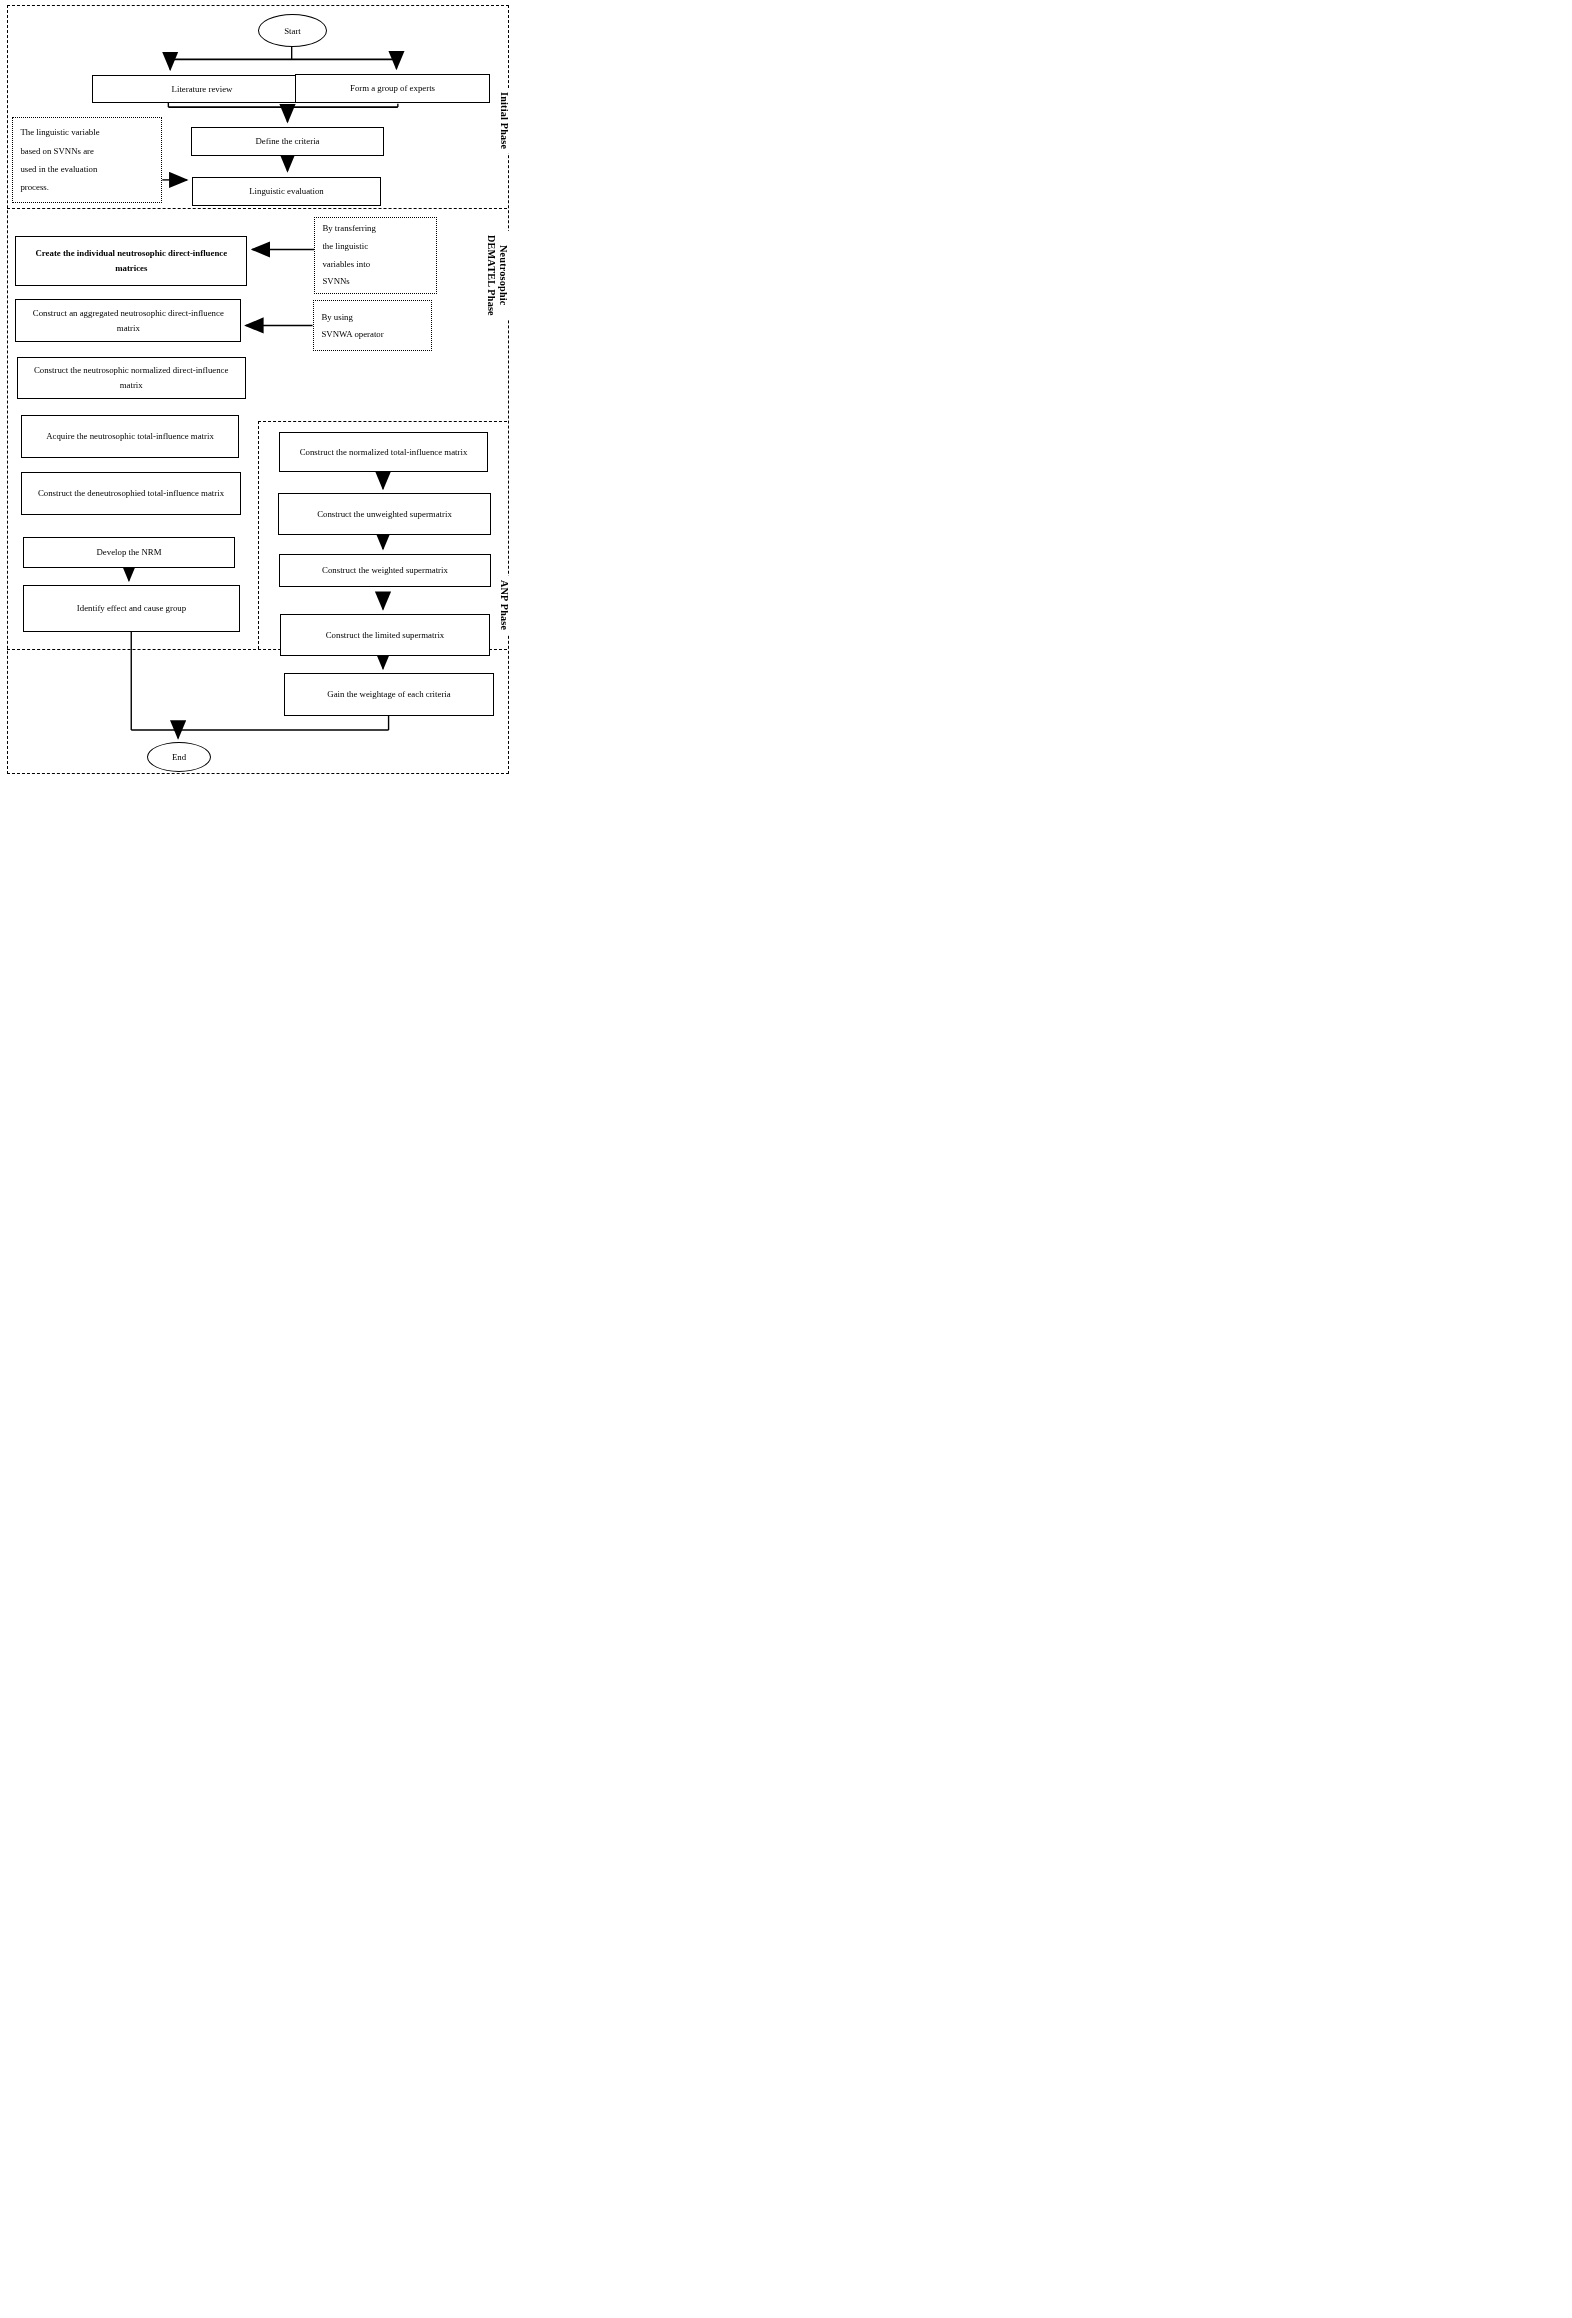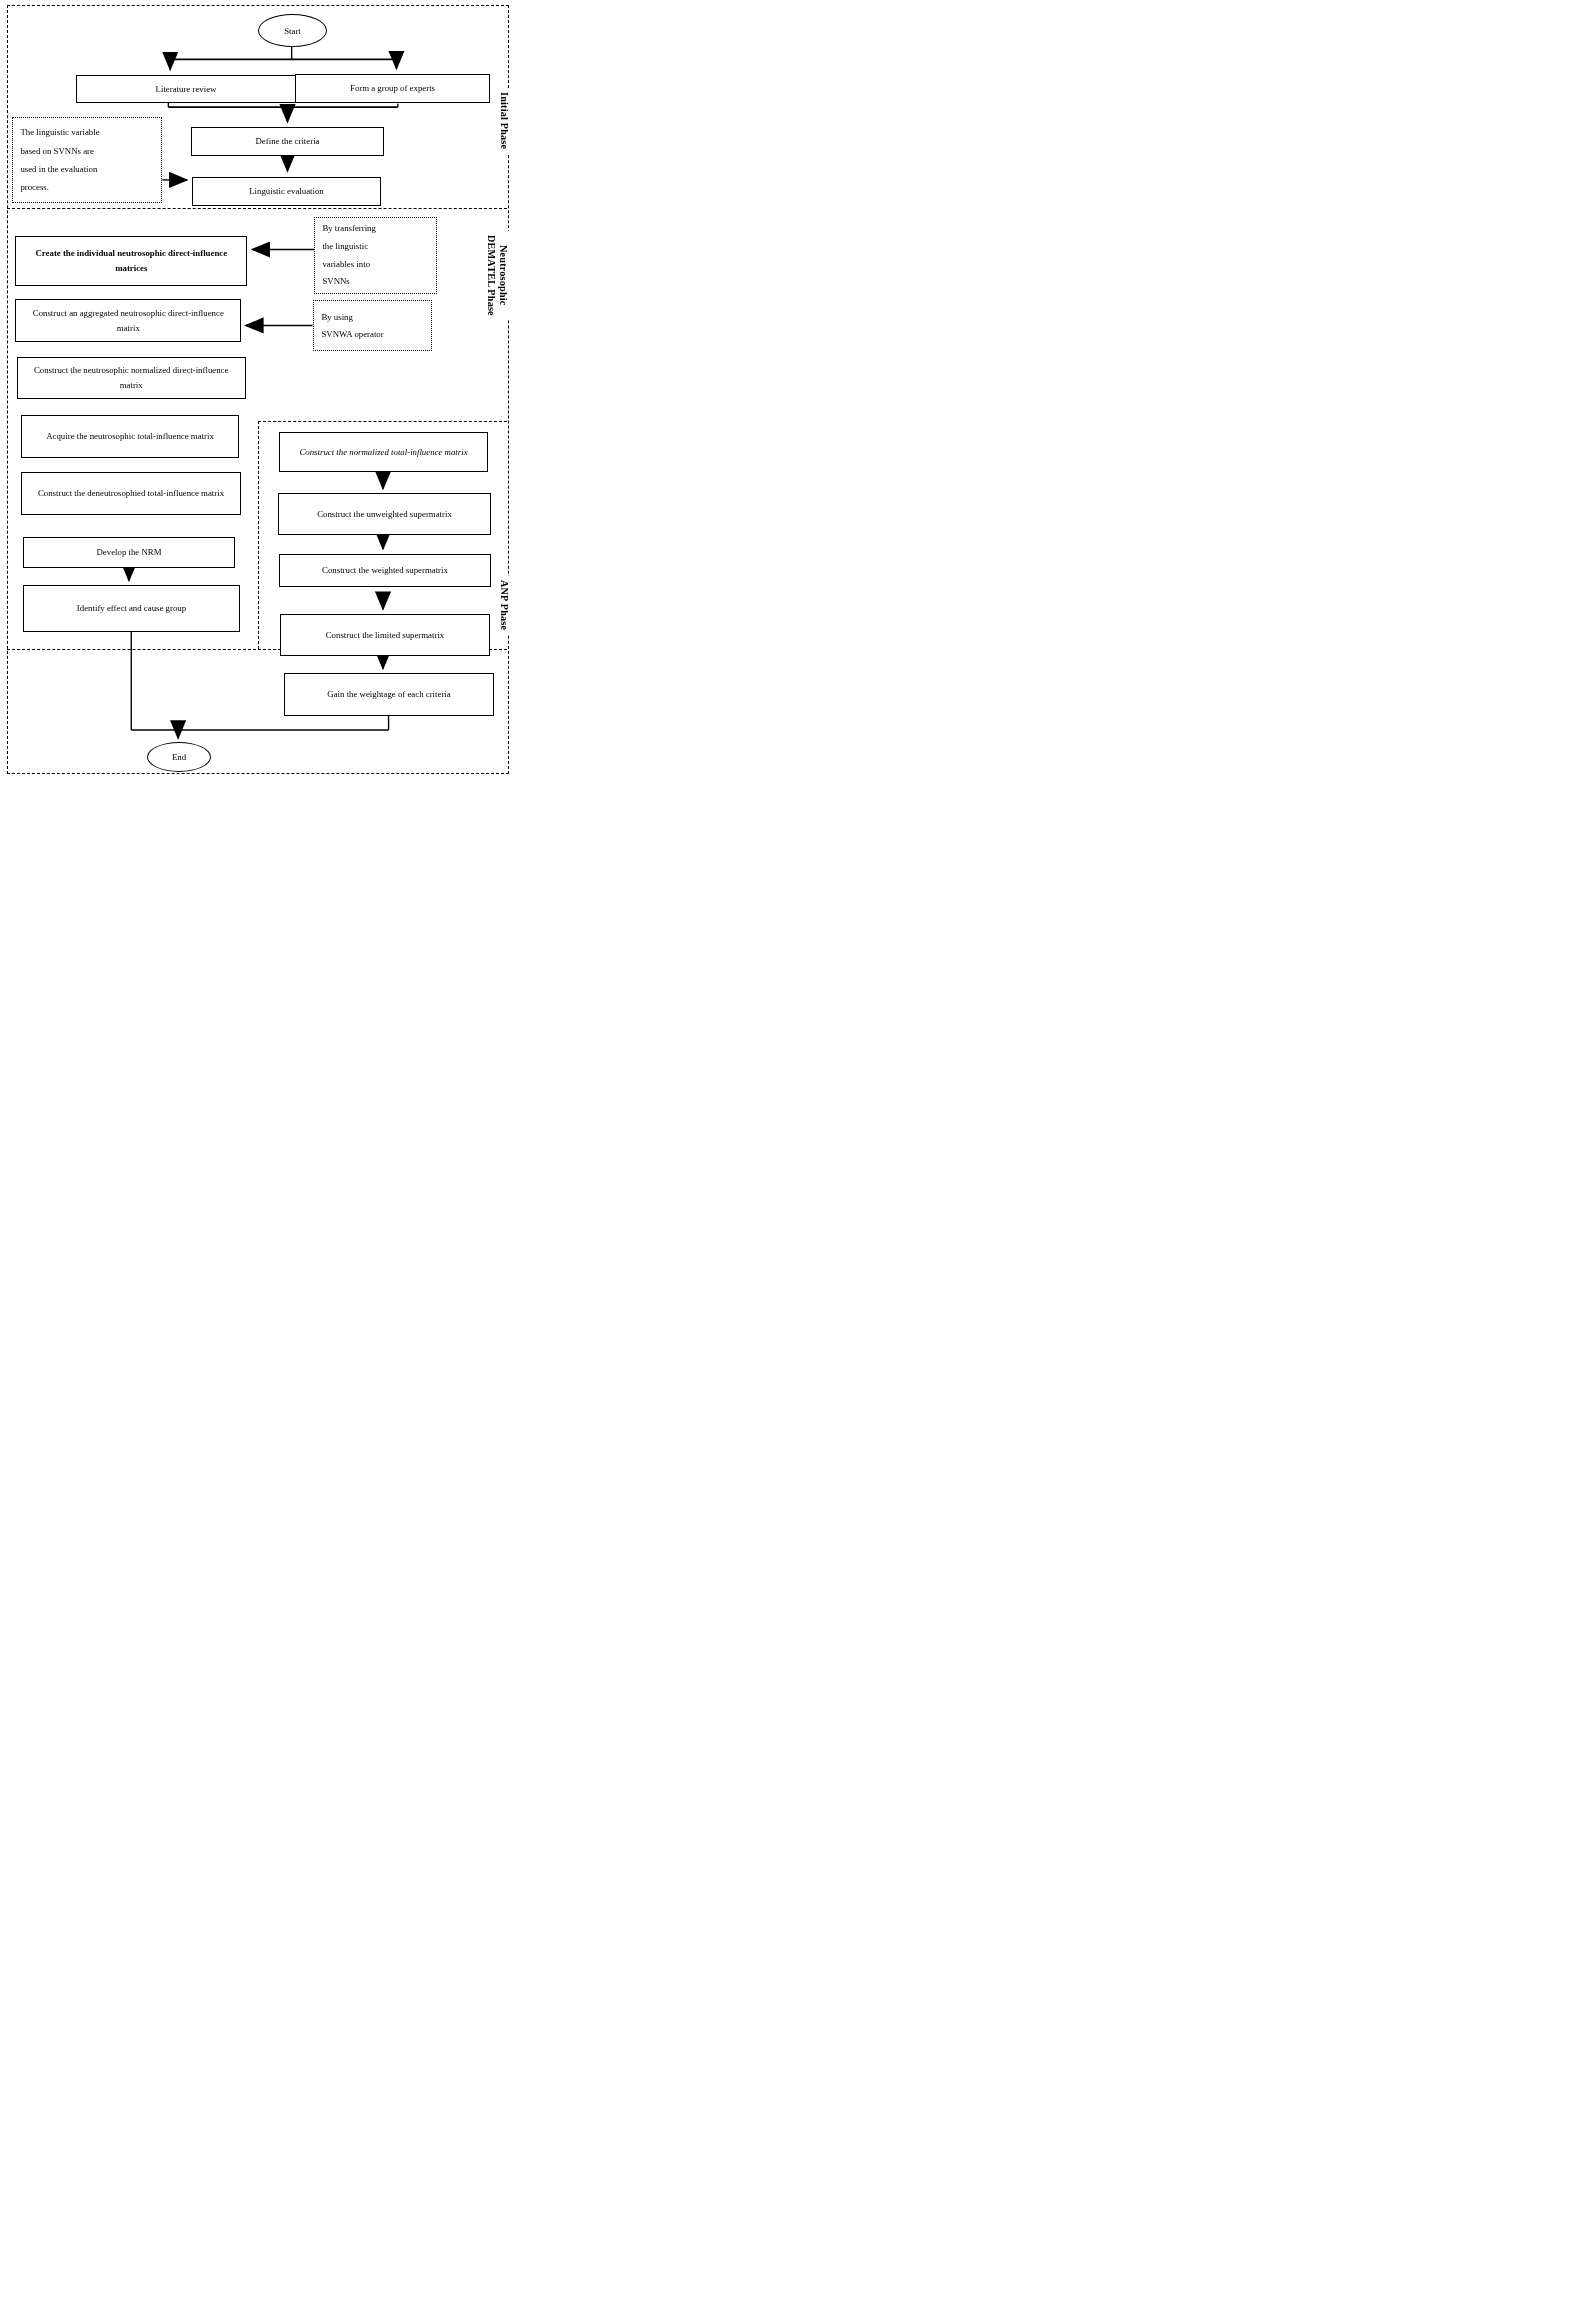--- a/index.html
+++ b/index.html
@@ -90,21 +90,21 @@
     </g>
   </svg>
 
   <div class="oval" style="left:258px; top:14.4px; width:67px; height:31px;">
     <span>Start</span>
   </div>
   <div class="oval" style="left:147px; top:742px; width:62px; height:28px;">
     <span>End</span>
   </div>
 
-  <div class="box" style="left:76px; top:75px; width:220px; height:28px;">Literature review</div>
+  <div class="box" style="left:92px; top:75px; width:220px; height:28px;">Literature review</div>
 
   <div class="box" style="left:295px; top:74px; width:195px; height:29px;">Form a group of experts</div>
 
   <div class="box" style="left:191px; top:127px; width:193px; height:29px;">Define the criteria</div>
 
   <div class="box" style="left:192px; top:177px; width:189px; height:29px;">Linguistic evaluation</div>
 
   <div class="note" style="left:12px; top:117px; width:150px; height:86px;">The linguistic variable
 based on SVNNs are
 used in the evaluation
@@ -125,21 +125,21 @@
   <div class="box" style="left:16.7px; top:357px; width:229px; height:42px;">Construct the neutrosophic normalized direct-influence matrix</div>
 
   <div class="box" style="left:21px; top:415px; width:218px; height:43px;">Acquire the neutrosophic total-influence matrix</div>
 
   <div class="box" style="left:21px; top:472px; width:220px; height:43px;">Construct the deneutrosophied total-influence matrix</div>
 
   <div class="box" style="left:23px; top:537px; width:212px; height:31px;">Develop the NRM</div>
 
   <div class="box" style="left:23px; top:585px; width:217px; height:47px;">Identify effect and cause group</div>
 
-  <div class="box" style="left:279px; top:432px; width:209px; height:40px;font-style:italic;">Construct the normalized total-influence matrix</div>
+  <div class="box" style="left:279px; top:432px; width:209px; height:40px;">Construct the normalized total-influence matrix</div>
 
   <div class="box" style="left:278px; top:493px; width:213px; height:42px;">Construct the unweighted supermatrix</div>
 
   <div class="box" style="left:279px; top:554px; width:212px; height:33px;">Construct the weighted supermatrix</div>
 
   <div class="box" style="left:280px; top:614px; width:210px; height:42px;">Construct the limited supermatrix</div>
 
   <div class="box" style="left:284px; top:673px; width:210px; height:43px;">Gain the weightage of each criteria</div>
 
   <div class="phase-label" style="left:498px; top:88px;">Initial Phase</div>

